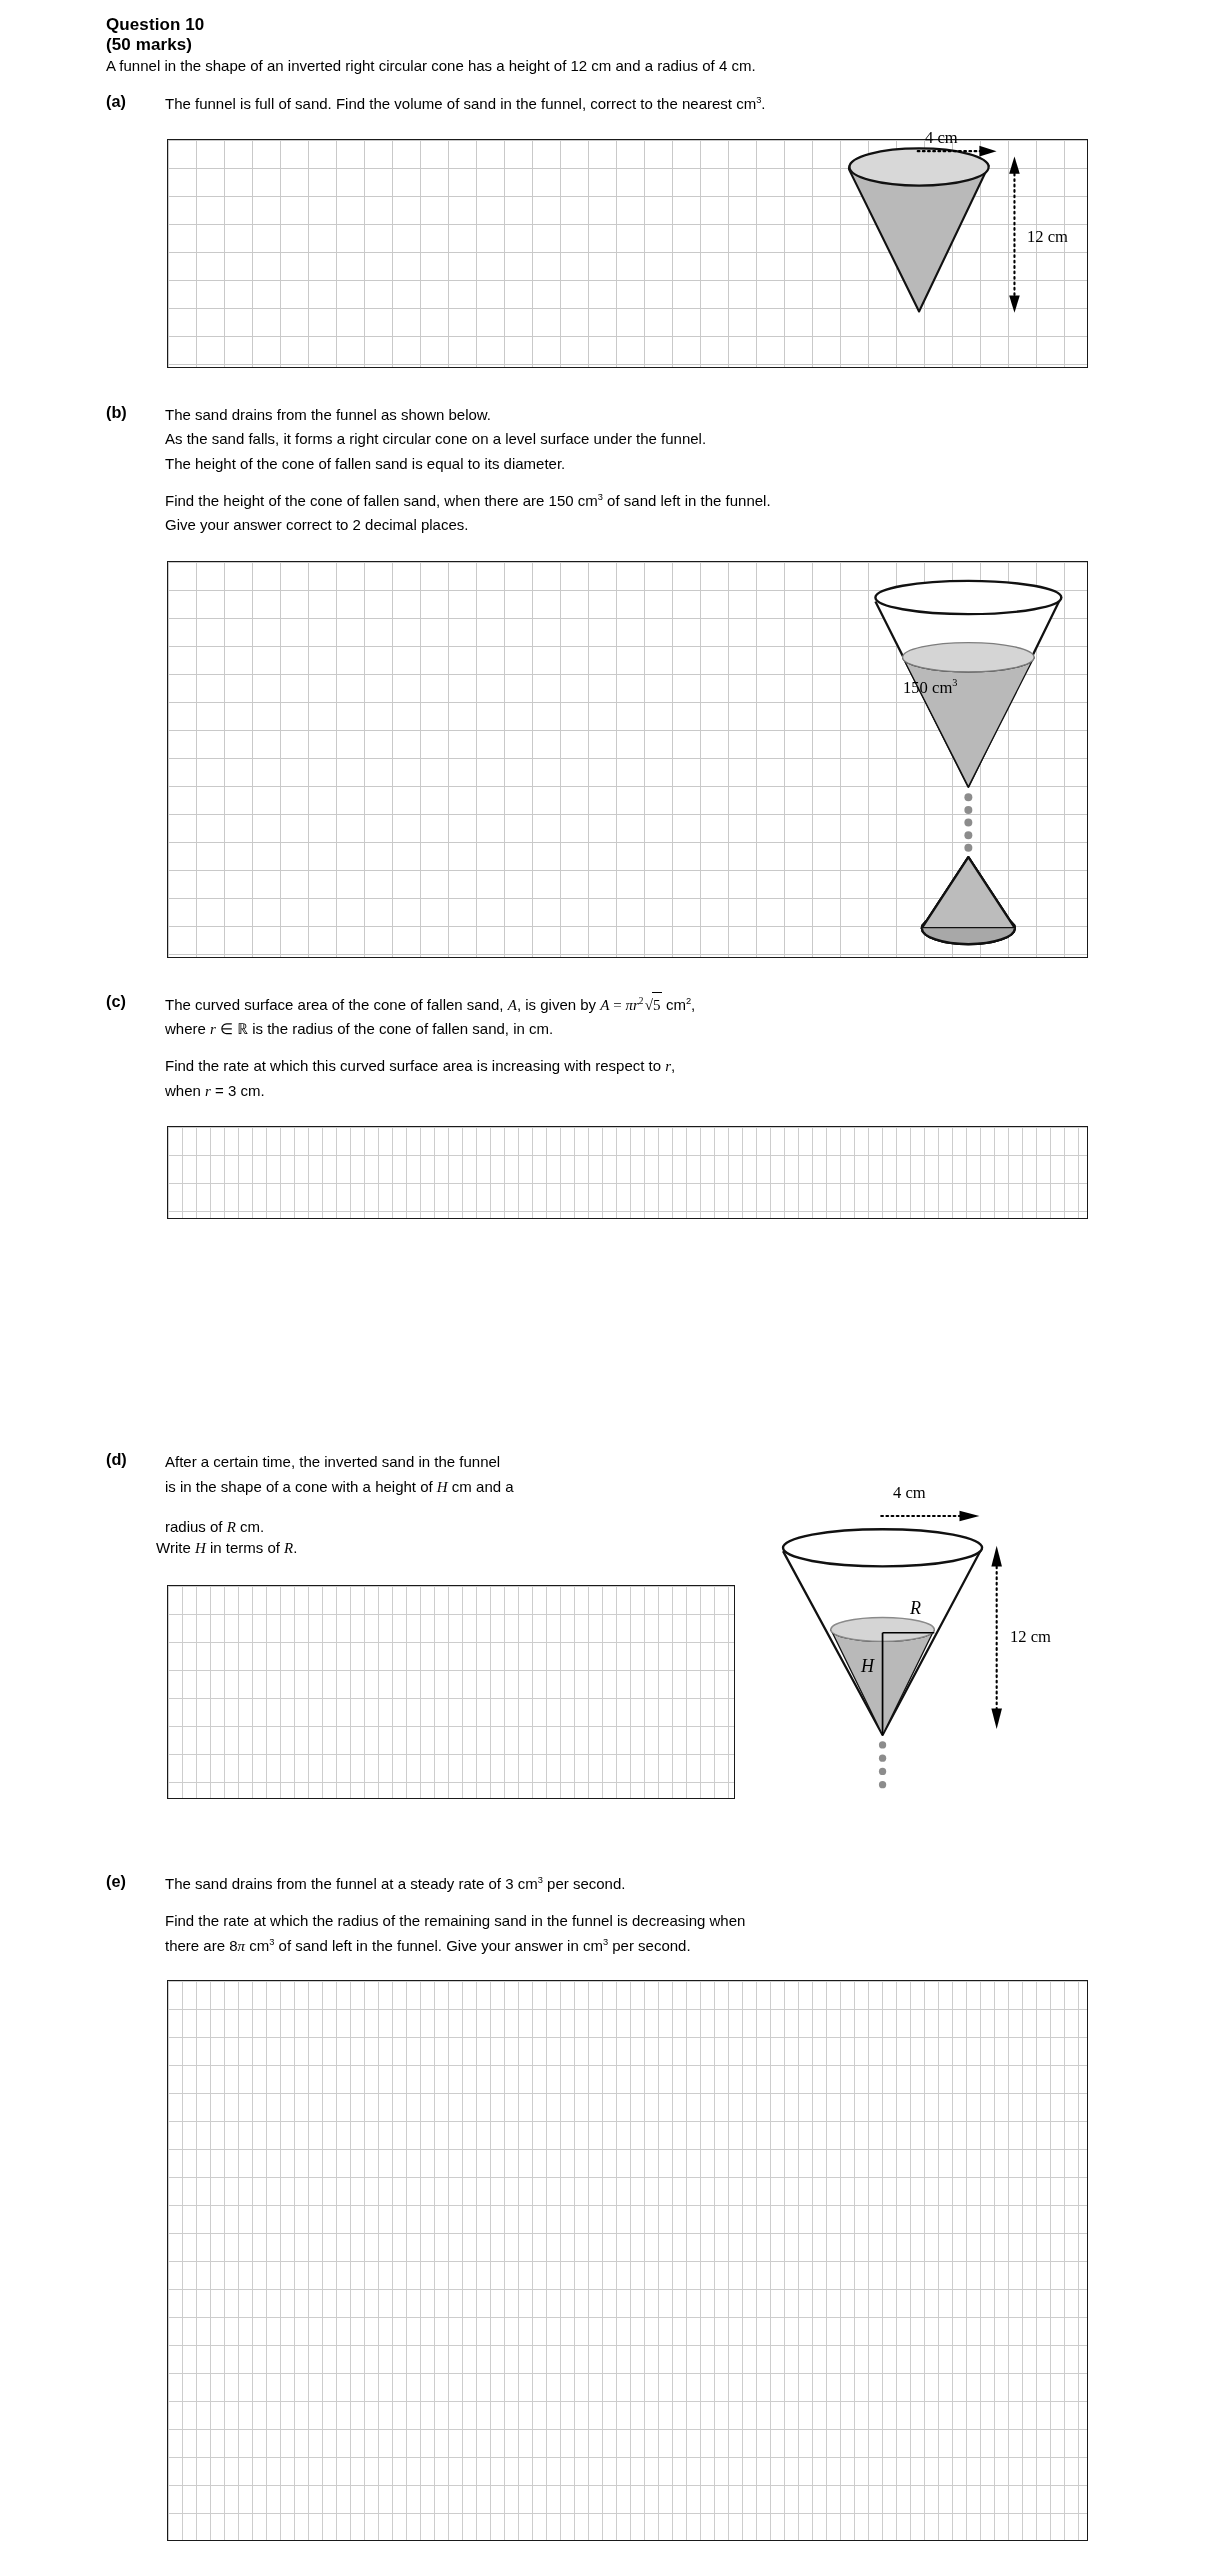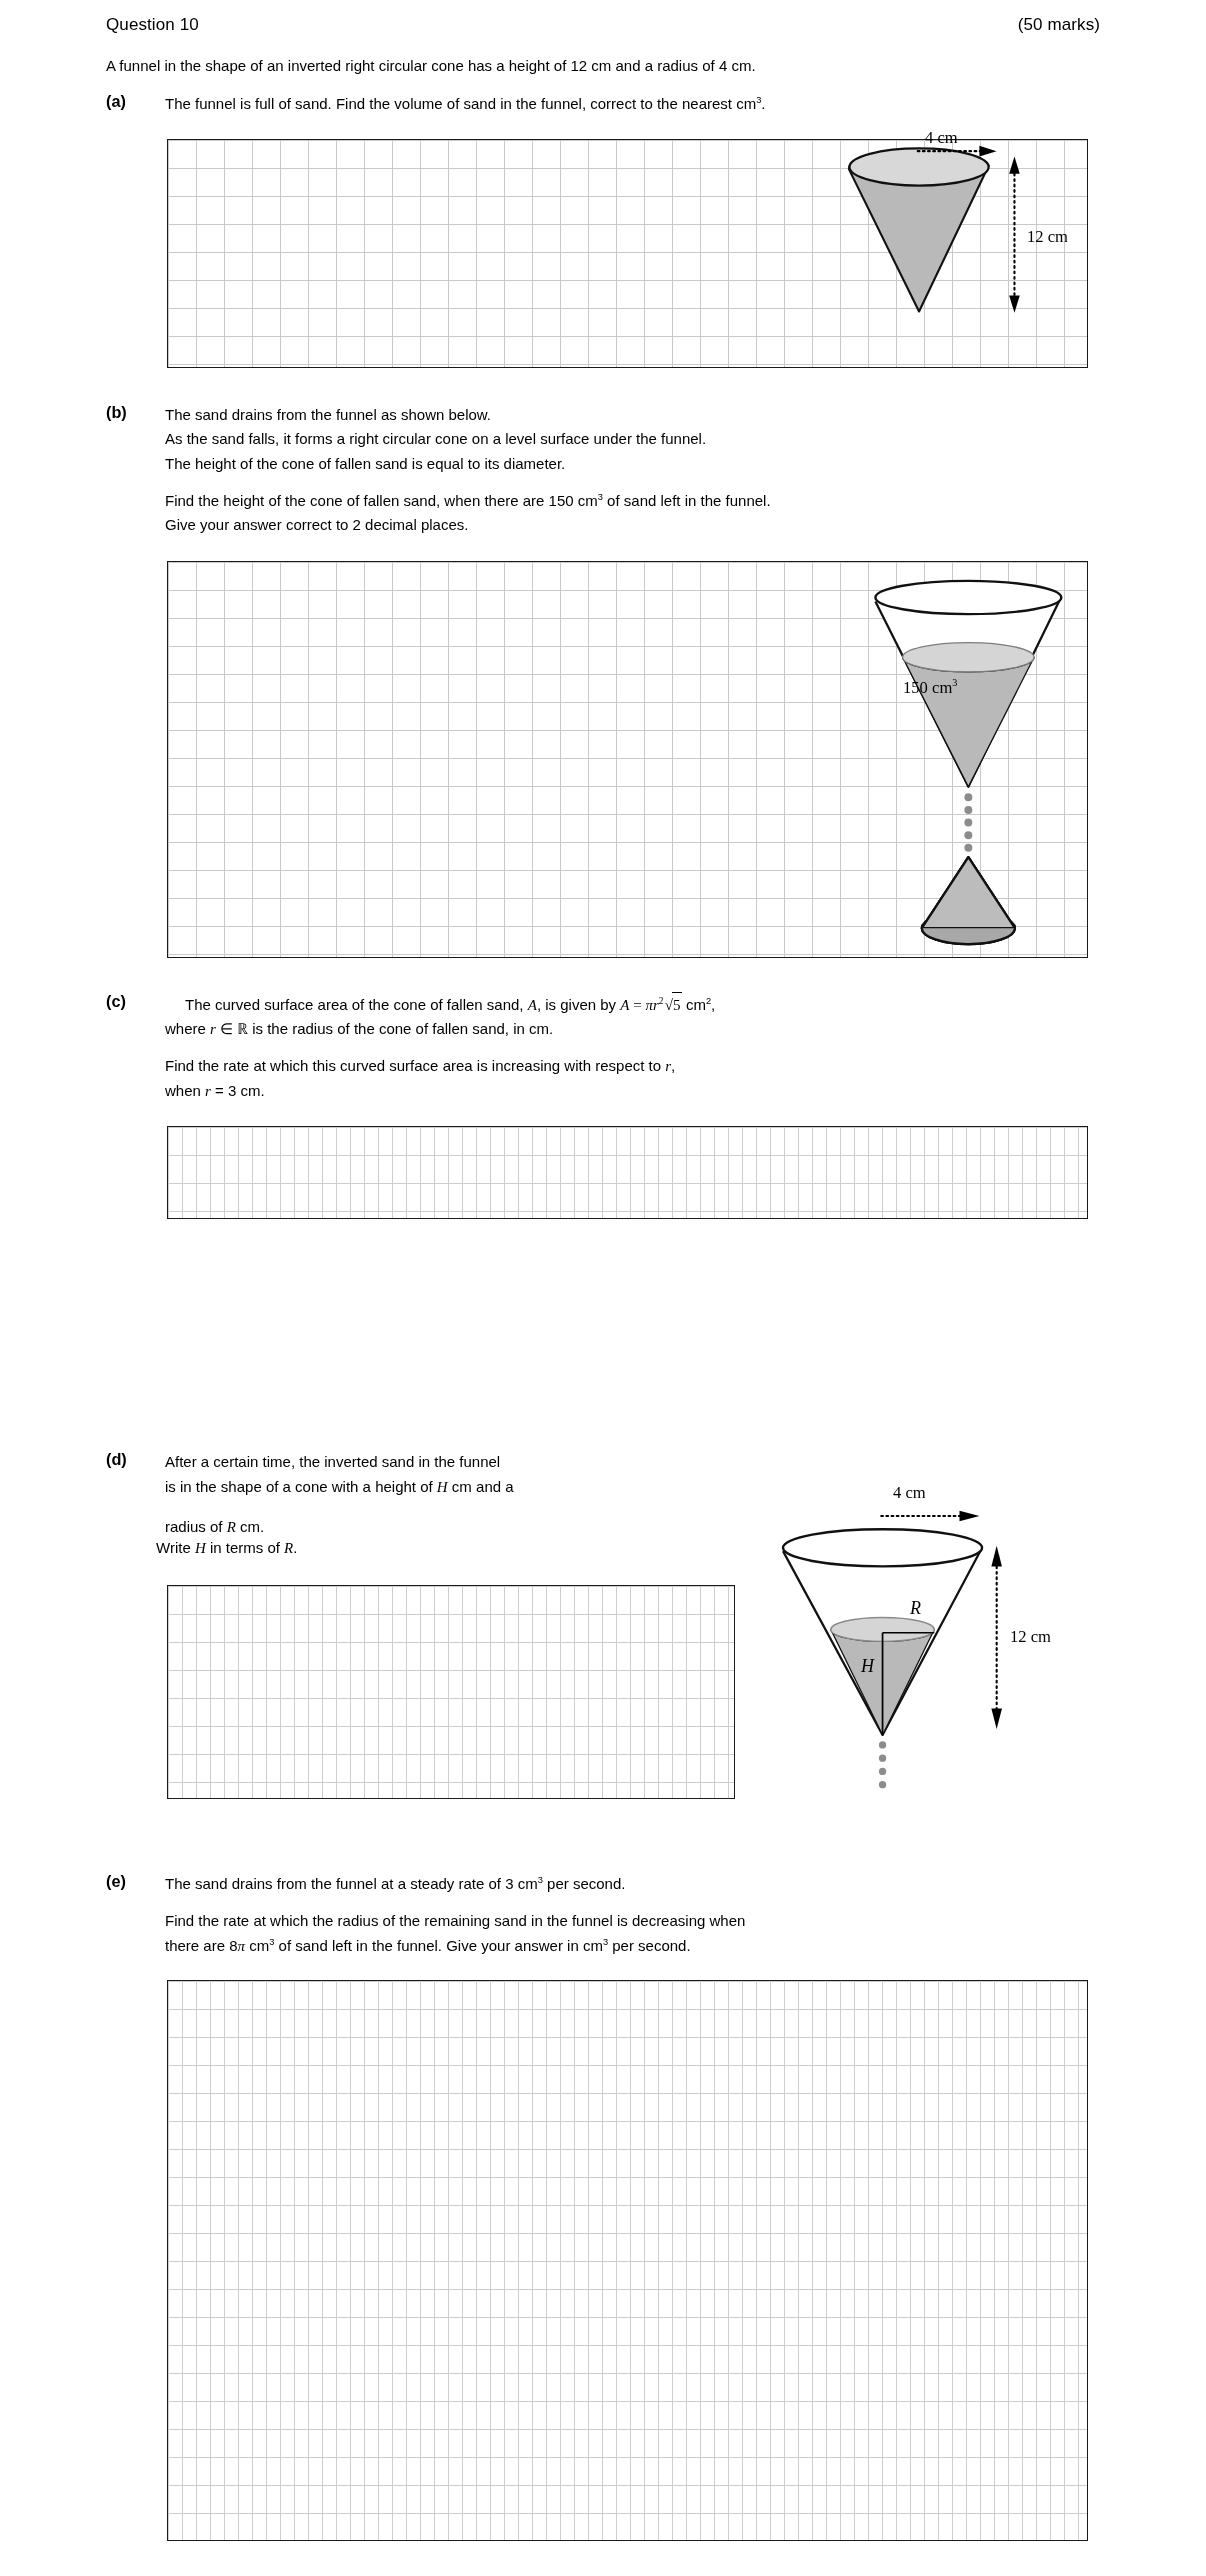--- a/index.html
+++ b/index.html
@@ -17,23 +17,24 @@
   .page { position: relative; width: 1206px; height: 2576px; }
 
   .hdr {
     position: absolute;
     top: 14.6px;
     left: 106px;
     right: 106px;
     display: flex;
     justify-content: space-between;
     align-items: baseline;
-    font-weight: normal;
+    font-weight: bold;
     font-size: 17px;
     letter-spacing: 0.1px;
+    flex-direction: column;
   }
 
   .para {
     position: absolute;
     font-size: 15px;
     line-height: 24.5px;
     white-space: nowrap;
   }
 
   .lbl {
@@ -168,21 +169,21 @@
       <path d="M 90 553 A 70 24 0 0 1 230 553" fill="#bcbcbc" stroke="#111111" stroke-width="3.4"></path>
       <path d="M 160 446 L 90 553 L 230 553 Z" fill="#bcbcbc" stroke="#111111" stroke-width="3.4" stroke-linejoin="round"></path>
       <path d="M 90 553 A 70 24 0 0 0 230 553" fill="#a8a8a8" stroke="#111111" stroke-width="3.4"></path>
     </svg>
     <div class="figtext" style="left:41px; top:117px;">
       <span>150 cm</span><sup>3</sup>
     </div>
   </div>
 
   <div class="lbl" style="top:992px; left:106px;">(c)</div>
-  <div class="para" style="top:992px; left:165px;margin-left:20px;">
+  <div class="para" style="top:992px; left:165px;">
     <span>The curved surface area of the cone of fallen sand, </span><span class="mi">A</span><span>, is given by </span><span class="mi">A</span><span class="mu"> = </span><span class="mi">π</span><span class="mi">r</span><sup class="mu">2</sup><span class="sqrt-wrap"><span>√</span><span class="bar">5</span></span><span> cm</span><sup>2</sup><span>,</span>
   </div>
   <div class="para" style="top:1017px; left:165px;">
     <span>where </span><span class="mi">r</span><span> ∈ </span><span class="mu">ℝ</span><span> is the radius of the cone of fallen sand, in cm.</span>
   </div>
   <div class="para" style="top:1054px; left:165px;">
     <span>Find the rate at which this curved surface area is increasing with respect to </span><span class="mi">r</span><span>,</span>
   </div>
   <div class="para" style="top:1079px; left:165px;">
     <span>when </span><span class="mi">r</span><span> = 3 cm.</span>

